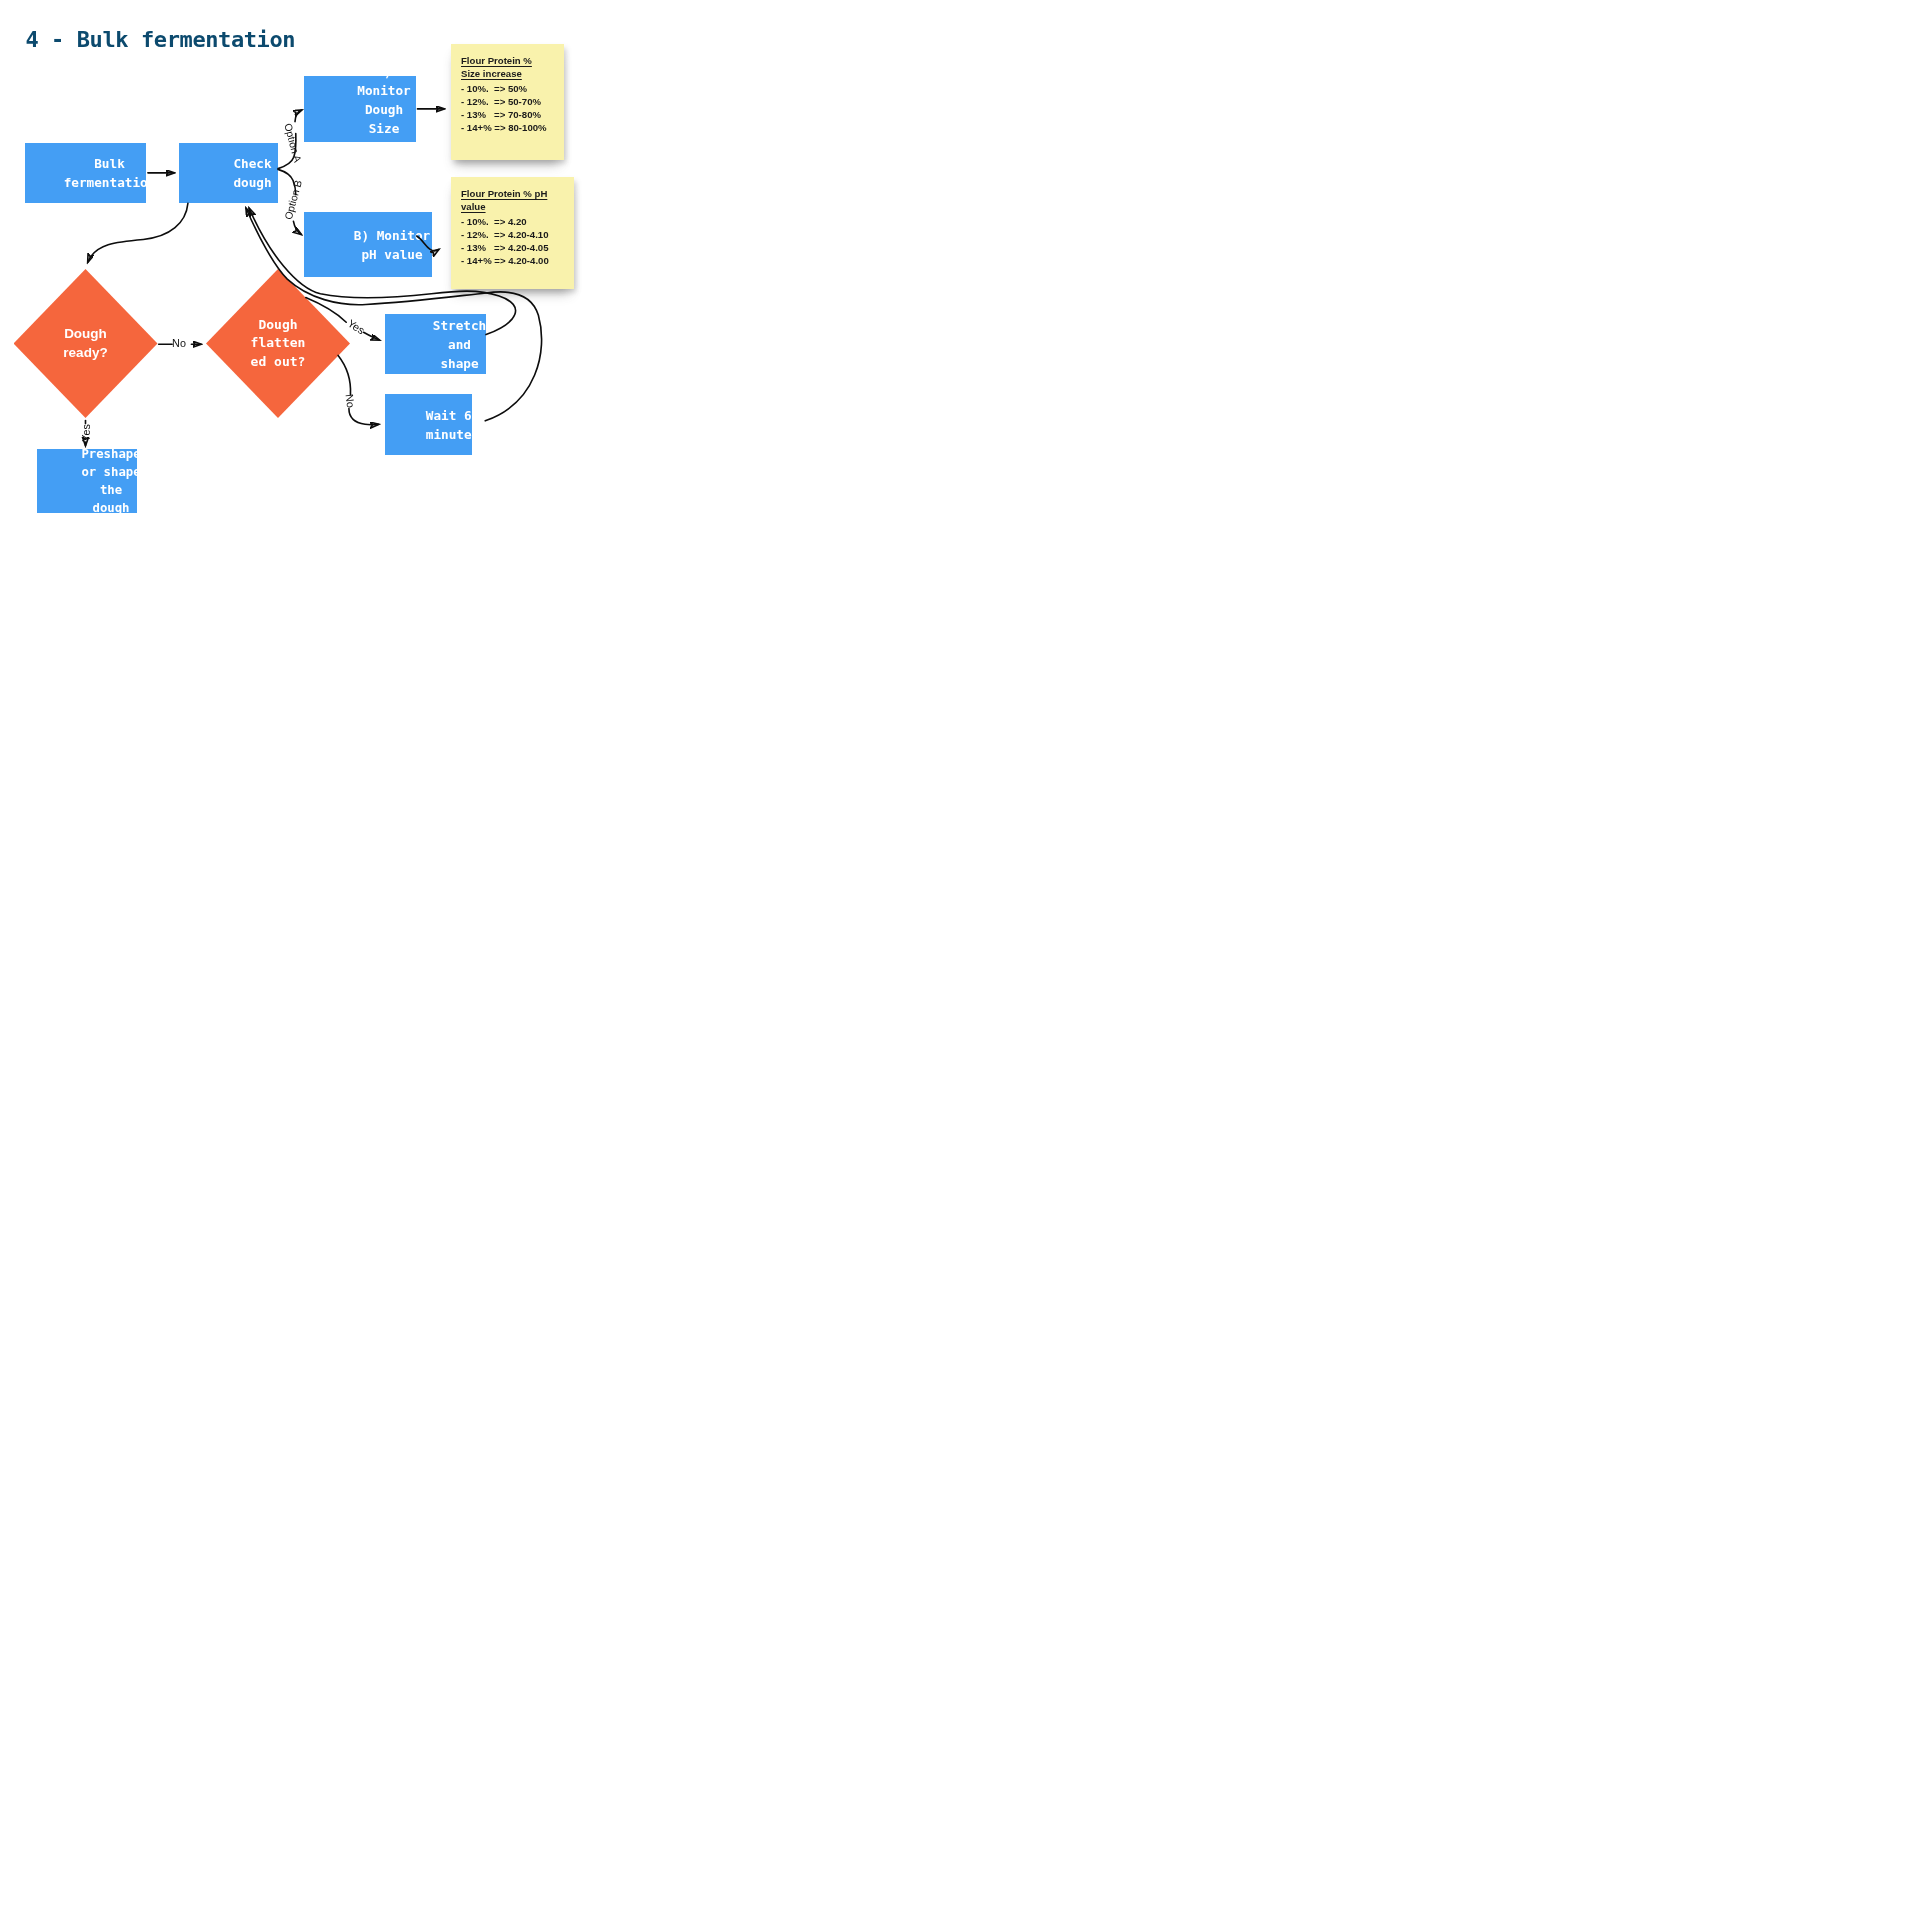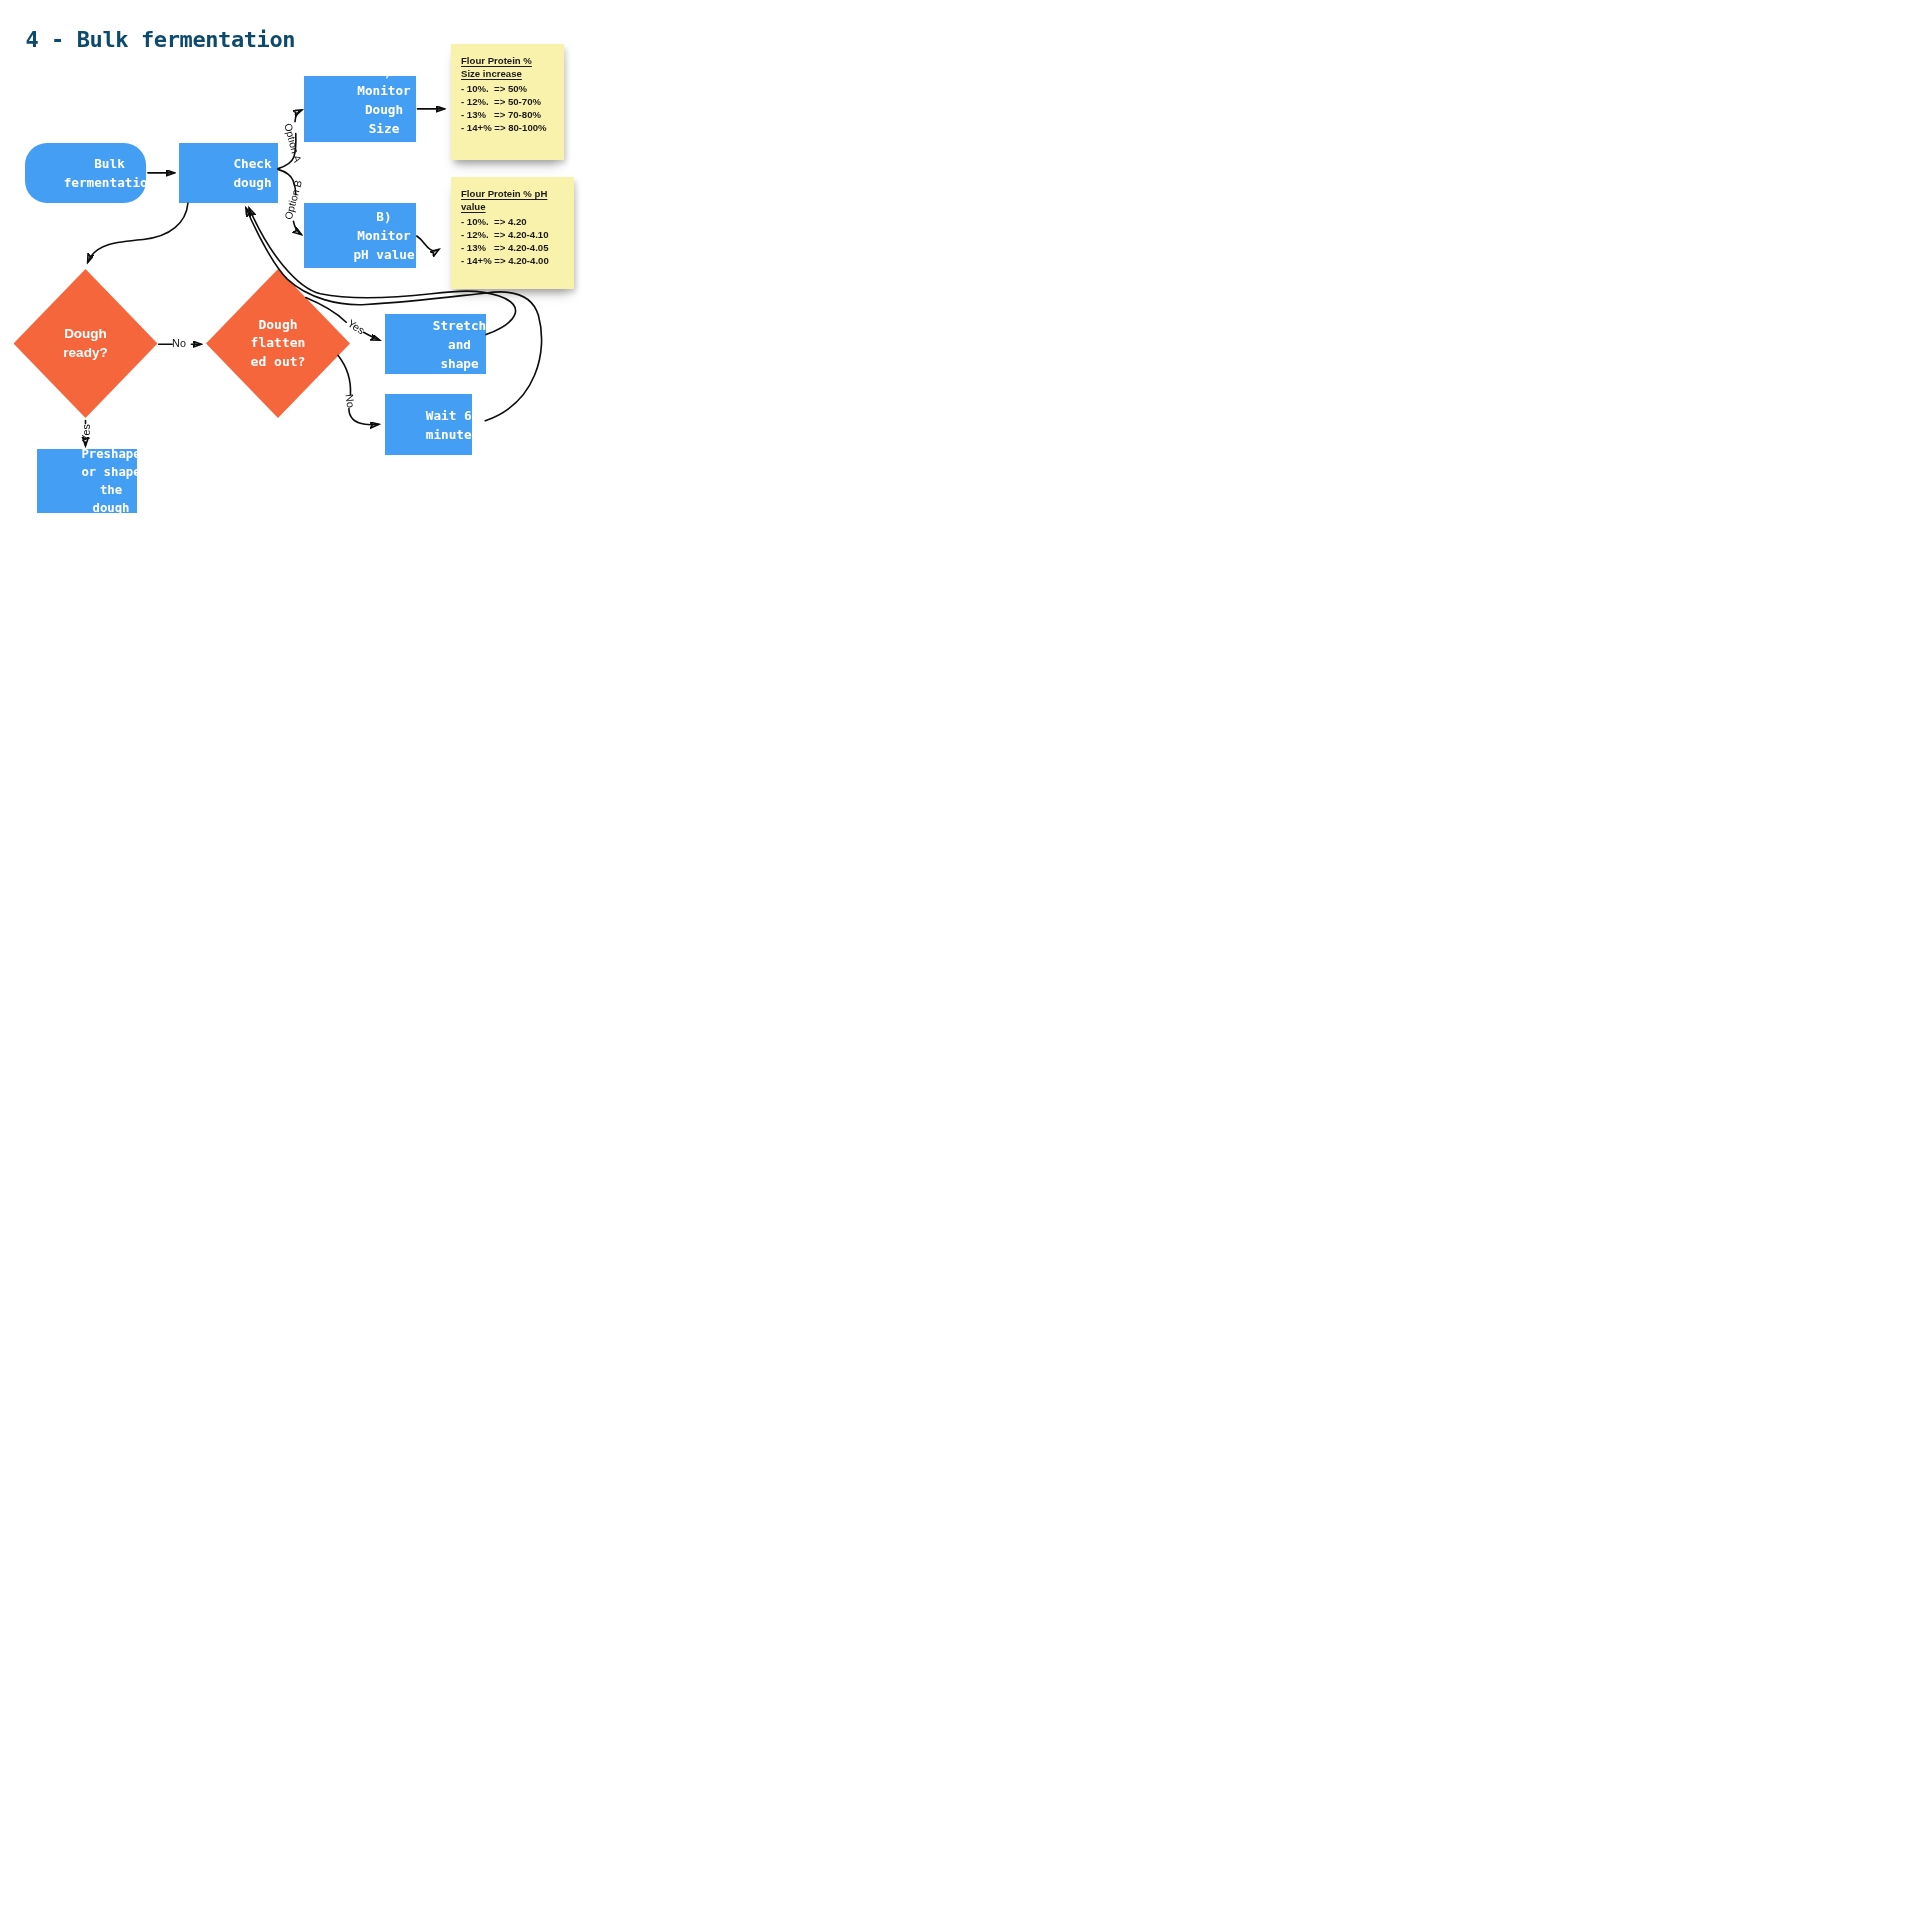--- a/index.html
+++ b/index.html
@@ -8,21 +8,21 @@
   .canvas{position:absolute;inset:0;}
 
   .page-title{position:absolute;left:25.4px;top:28px;margin:0;
     font:bold 22px/1.1 "DejaVu Sans Mono",monospace;color:#0c4a6e;letter-spacing:-0.4px;}
 
   .shape{position:absolute;display:flex;align-items:center;justify-content:center;
     color:#fff;text-align:center;z-index:2;box-sizing:border-box;}
   .shape .lbl{white-space:pre-line;}
   .blue{background:#449EF4;}
   .mono{font:bold 12.7px/19px "DejaVu Sans Mono",monospace;padding-left:48px;}
-  .rounded{border-radius:22px;}
+  .rounded{border-radius:0;}
 
   .diamond{position:absolute;display:flex;align-items:center;justify-content:center;
     background:#F5663D;color:#fff;text-align:center;z-index:2;
     clip-path:polygon(50% 0,100% 50%,50% 100%,0 50%);}
   .d-sans{font:bold 13.5px/18.5px "Liberation Sans",sans-serif;}
   .d-mono{font:bold 13px/18.5px "DejaVu Sans Mono",monospace;}
 
   .note{position:absolute;background:#F9F2AC;color:#1b1b1b;z-index:2;box-sizing:border-box;
     padding:10px 7px 0 10px;font:bold 9.6px/13px "Liberation Sans",sans-serif;
     box-shadow:2.7px 3.9px 5.4px rgba(90,90,90,.28), 0 9.2px 10.8px -3.9px rgba(70,70,70,.38);}
@@ -107,21 +107,21 @@
     <span class="lbl">Check
 dough</span>
   </div>
 
   <div class="shape blue mono" style="left:304px;top:76px;width:112px;height:66px;">
     <span class="lbl">A) Monitor
 Dough Size
 increase</span>
   </div>
 
-  <div class="shape blue mono" style="left:304px;top:203px;width:112px;height:65px;">
+  <div class="shape blue mono" style="left:304px;top:212px;width:128px;height:65px;">
     <span class="lbl">B) Monitor
 pH value</span>
   </div>
 
   <div class="shape blue mono" style="left:385px;top:314px;width:101px;height:60px;">
     <span class="lbl">Stretch
 and shape</span>
   </div>
 
   <div class="shape blue mono" style="left:385px;top:394px;width:87px;height:61px;">

